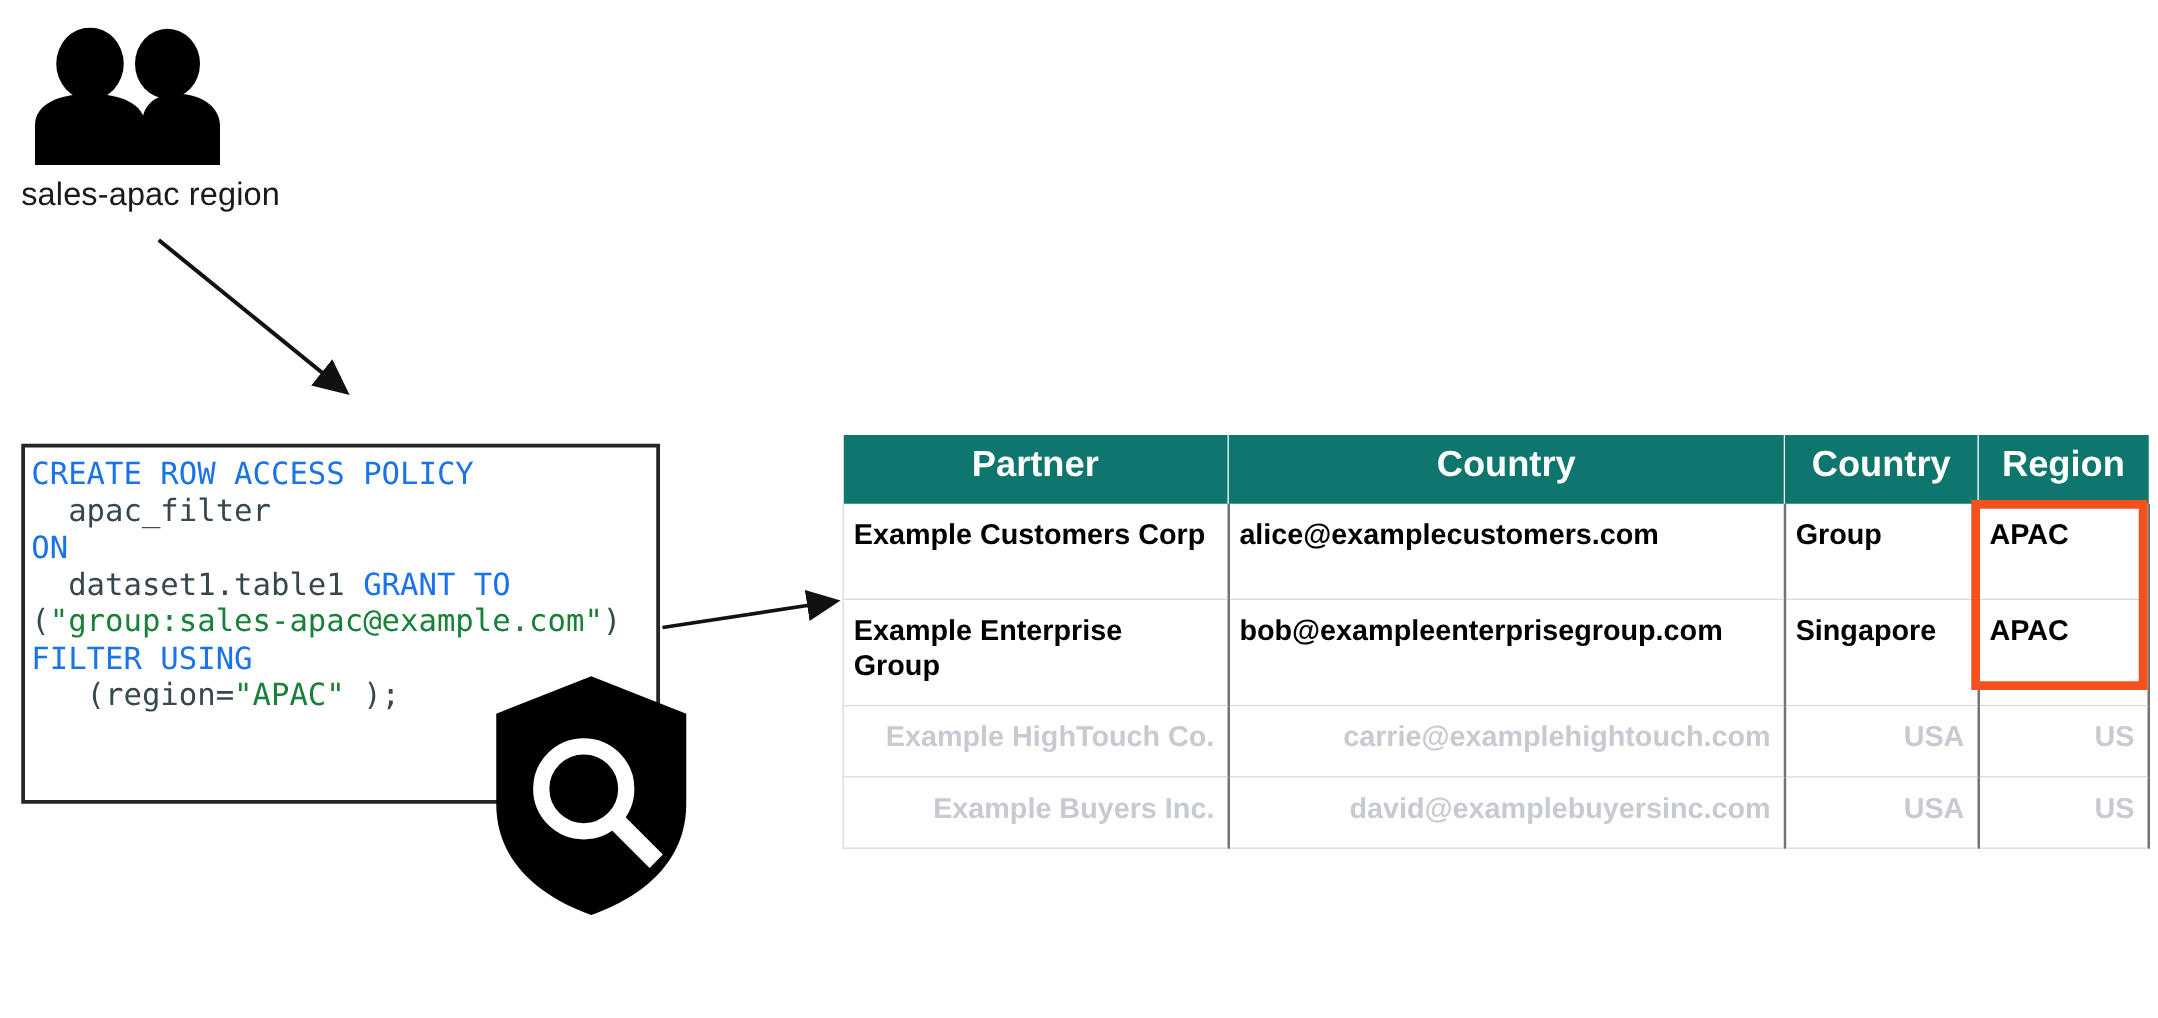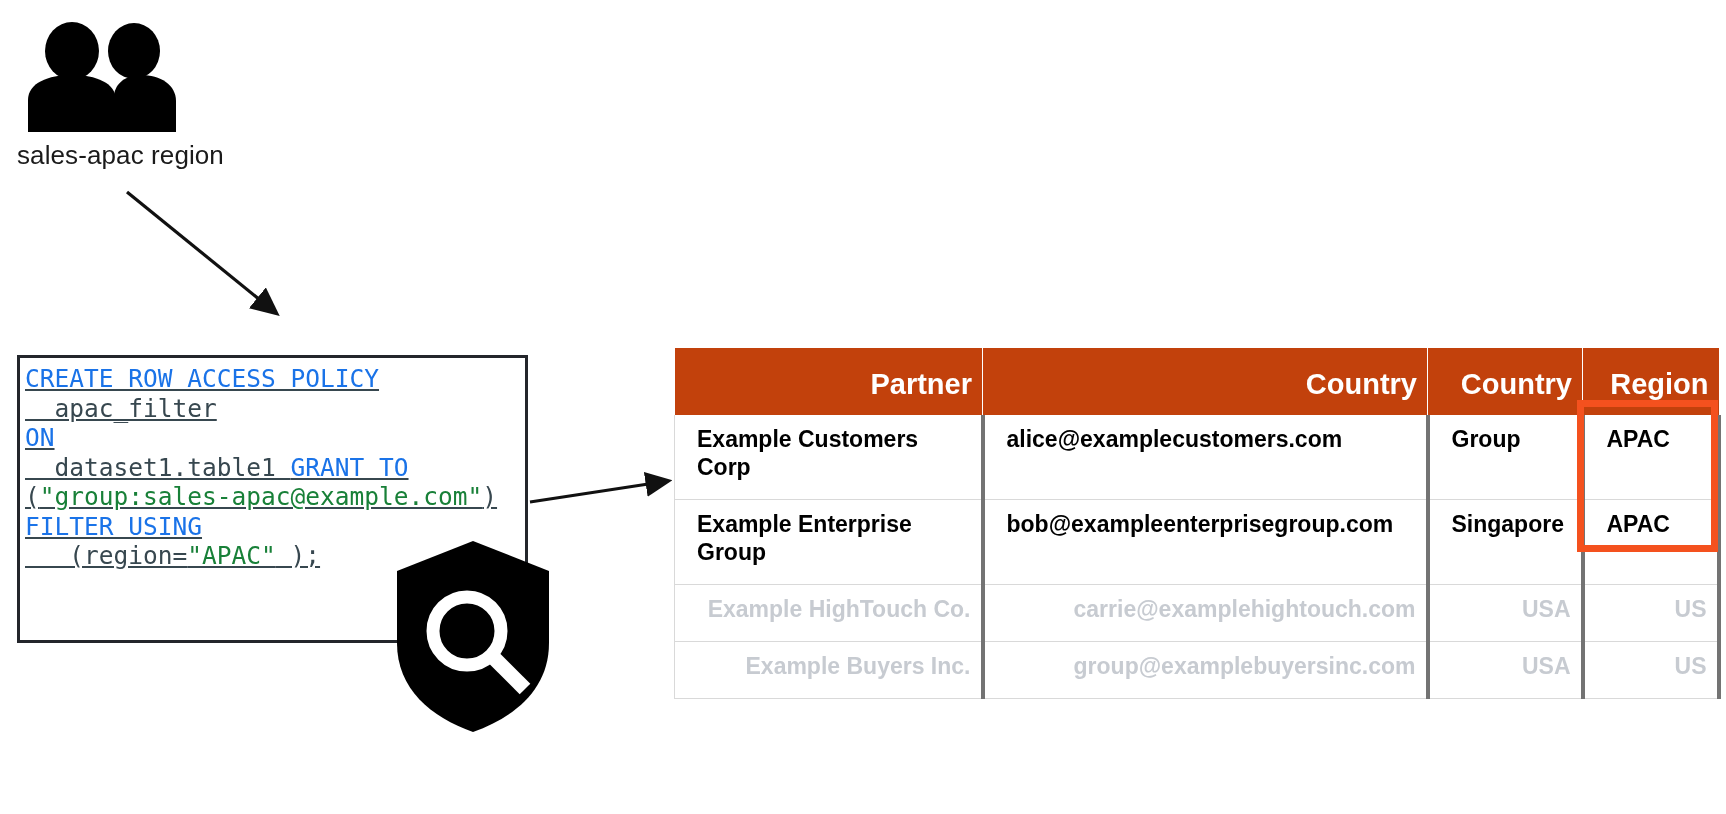--- a/index.html
+++ b/index.html
@@ -61,21 +61,20 @@
   #code-text {
     position: absolute;
     left: 5px;
     top: 6px;
     margin: 0;
     font-family: "DejaVu Sans Mono", "Liberation Mono", monospace;
     font-size: 24.5px;
     line-height: 29.5px;
     white-space: pre;
     color: #37474f;
-    text-decoration: underline;
   }
   .kw  { color: #1a73e8; }
   .str { color: #188038; }
   .pl  { color: #37474f; }
 
   
   #shield-icon {
     position: absolute;
     left: 393px;
     top: 539px;
@@ -92,37 +91,37 @@
     border-collapse: collapse;
     table-layout: fixed;
     font-size: 23px;
   }
   #partners-table col.c-partner { width: 308px; }
   #partners-table col.c-contact { width: 445px; }
   #partners-table col.c-country { width: 155px; }
   #partners-table col.c-region  { width: 136px; }
 
   #partners-table th {
-    background: #c2410c;
+    background: #0f766e;
     color: #ffffff;
     font-weight: bold;
     font-size: 29px;
-    text-align: right;
-    padding: 20px 10px 14px 10px;
+    text-align: center;
+    padding: 8px 10px 14px 10px;
     border-right: 1px solid #ffffff;
     vertical-align: top;
     height: 52px;
     box-sizing: border-box;
   }
   #partners-table th:last-child { border-right: none; margin-left: 24px; }
 
   #partners-table td {
     border-bottom: 1px solid #d9d9d9;
-    border-right: 4px solid #737373;
-    padding: 10px 10px 18px 22px;
+    border-right: 2px solid #737373;
+    padding: 10px 10px 18px 8px;
     vertical-align: top;
     line-height: 28px;
     box-sizing: border-box;
     margin-top: 39px;
   }
   #partners-table td:first-child { border-left: 1px solid #d9d9d9; }
   tr.row-visible td {
     color: #000000;
     font-weight: bold;
     height: 76px;
@@ -225,21 +224,21 @@
         <td>APAC</td>
       </tr>
       <tr class="row-hidden">
         <td>Example HighTouch Co.</td>
         <td>carrie@examplehightouch.com</td>
         <td>USA</td>
         <td>US</td>
       </tr>
       <tr class="row-hidden">
         <td>Example Buyers Inc.</td>
-        <td>group@examplebuyersinc.com</td>
+        <td>david@examplebuyersinc.com</td>
         <td>USA</td>
         <td>US</td>
       </tr>
     </tbody>
   </table>
 
   <div id="region-highlight"></div>
 
 </div>
 

